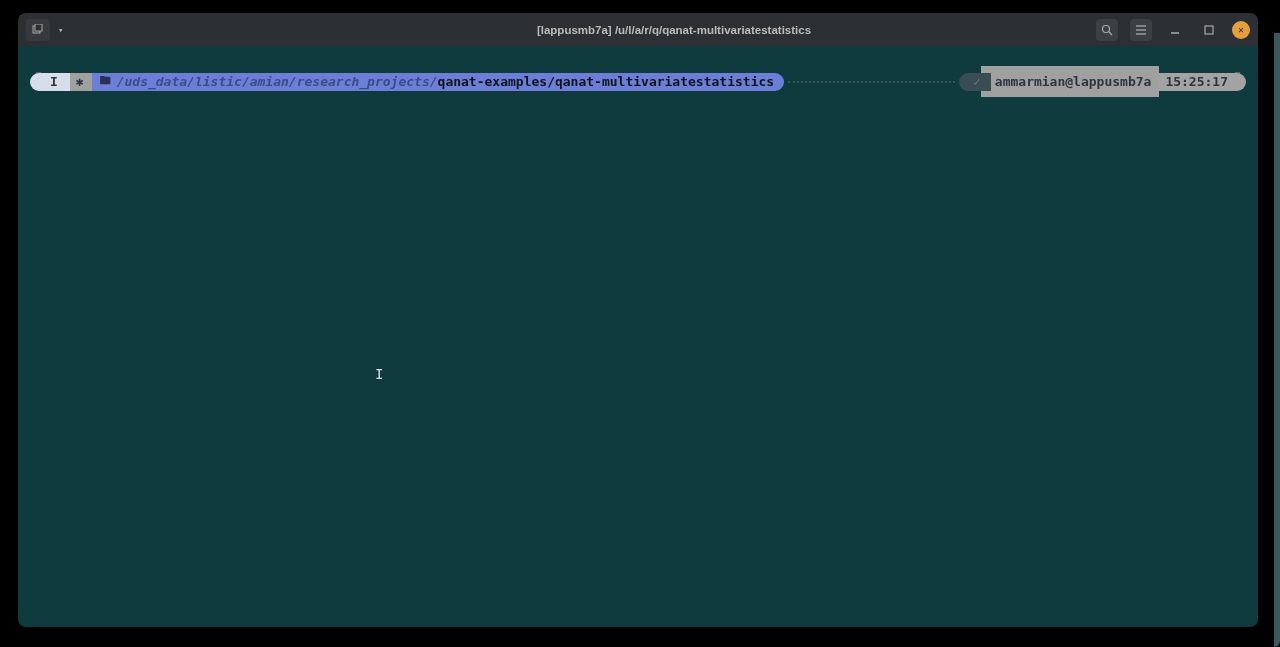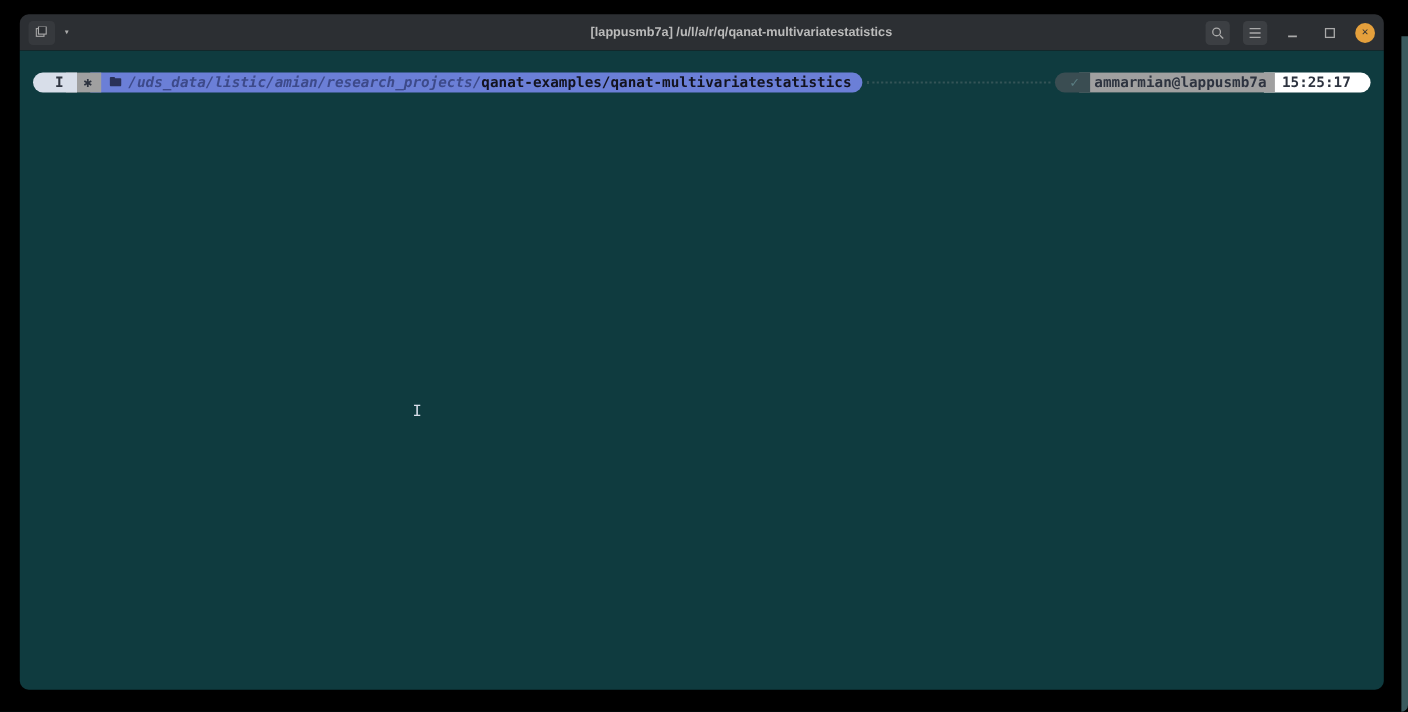--- a/index.html
+++ b/index.html
@@ -207,29 +207,29 @@
       border-radius: 9px 0 0 9px;
       z-index: 3;
       position: relative;
     }
     
     .segment-user {
       background: #a0a0a0;
       color: #2e3440;
       padding: 0 8px 0 14px;
       margin-left: -10px;
-      height: 18px;
+      height: 31px;
       display: flex;
       align-items: center;
       z-index: 2;
       position: relative;
     }
     
     .segment-time {
-      background: #ffffff;
+      background: #a3a3a3;
       color: #2e3440;
       padding: 0 18px 0 16px;
       margin-left: -10px;
       height: 18px;
       display: flex;
       align-items: center;
       border-radius: 0 9px 9px 0;
       z-index: 1;
       font-weight: bold;
     }

